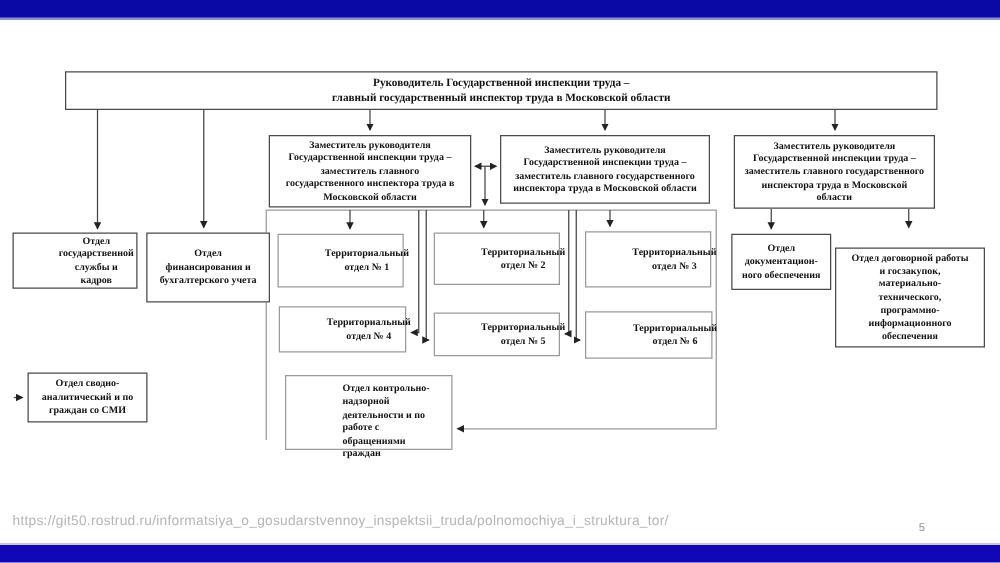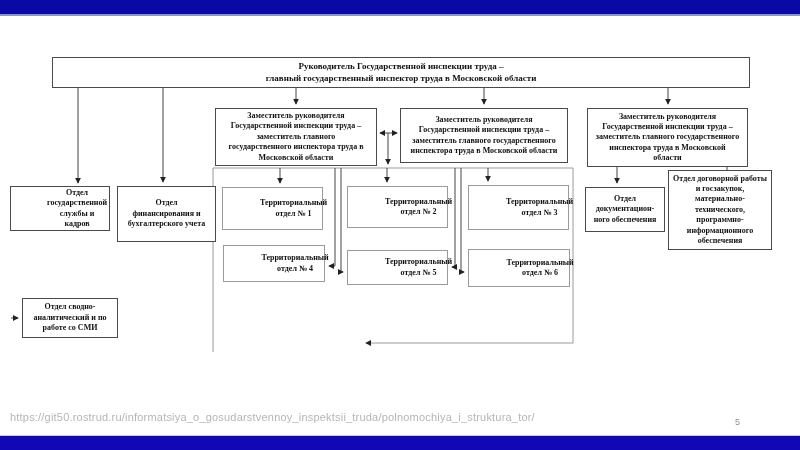--- a/index.html
+++ b/index.html
@@ -28,21 +28,21 @@
        white-space:pre-line;}
   .box.gray{border-color:#9a9a9a;padding-left:45px;}
 
   .b-root{left:52px;top:57px;width:698px;height:31px;font-size:9px;}
   .b-d1{left:215px;top:108px;width:162px;height:58px;}
   .b-d2{left:400px;top:108px;width:168px;height:55px;}
   .b-d3{left:587px;top:108px;width:161px;height:59px;}
   .b-hr{left:10px;top:186px;width:100px;height:45px;padding-left:37px;}
   .b-fin{left:117px;top:186px;width:99px;height:56px;}
   .b-doc{left:585px;top:187px;width:80px;height:45px;}
-  .b-contract{left:668px;top:170px;width:104px;height:80px;}
+  .b-contract{left:668px;top:198px;width:120px;height:80px;}
   .b-t1{left:222px;top:187px;width:101px;height:43px;}
   .b-t2{left:347px;top:186px;width:101px;height:42px;}
   .b-t3{left:468px;top:185px;width:101px;height:45px;}
   .b-t4{left:223px;top:245px;width:102px;height:37px;}
   .b-t5{left:347px;top:250px;width:101px;height:35px;}
   .b-t6{left:468px;top:249px;width:102px;height:38px;}
   .b-control{left:228px;top:300px;width:134px;height:60px;
              align-items:flex-start;justify-content:flex-start;
              text-align:left;padding:5px 6px;}
   .b-media{left:22px;top:298px;width:96px;height:40px;}
@@ -131,21 +131,24 @@
 отдел № 2</div>
   <div class="box gray b-t3">Территориальный
 отдел № 3</div>
   <div class="box gray b-t4">Территориальный
 отдел № 4</div>
   <div class="box gray b-t5">Территориальный
 отдел № 5</div>
   <div class="box gray b-t6">Территориальный
 отдел № 6</div>
 
+  <div class="box gray b-control">Отдел контрольно-надзорной
+деятельности и по работе с
+обращениями граждан</div>
   <div class="box b-media">Отдел сводно-
 аналитический и по
-работе со СМИ</div>
+граждан со СМИ</div>
 
   <div class="footer-url">https://git50.rostrud.ru/informatsiya_o_gosudarstvennoy_inspektsii_truda/polnomochiya_i_struktura_tor/</div>
   <div class="page-number">5</div>
 
   <div class="bottom-bar"></div>
 </div>
 
 </body></html>

